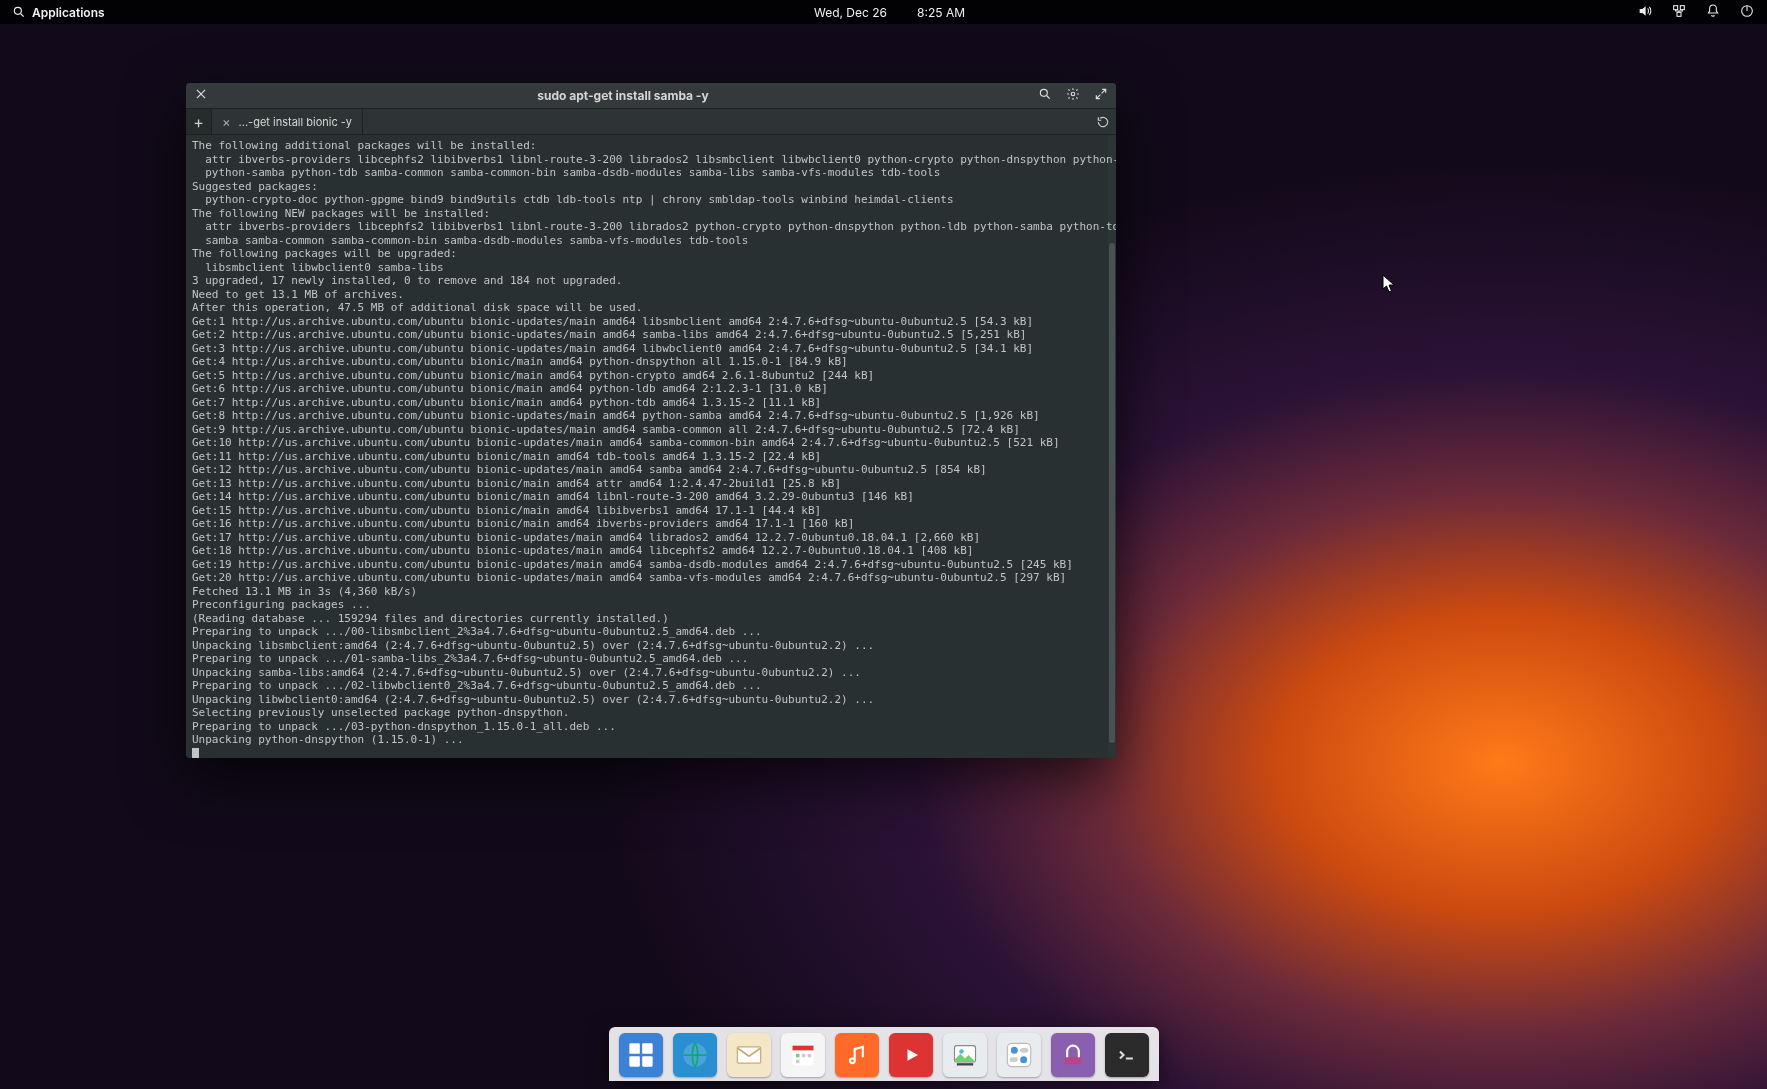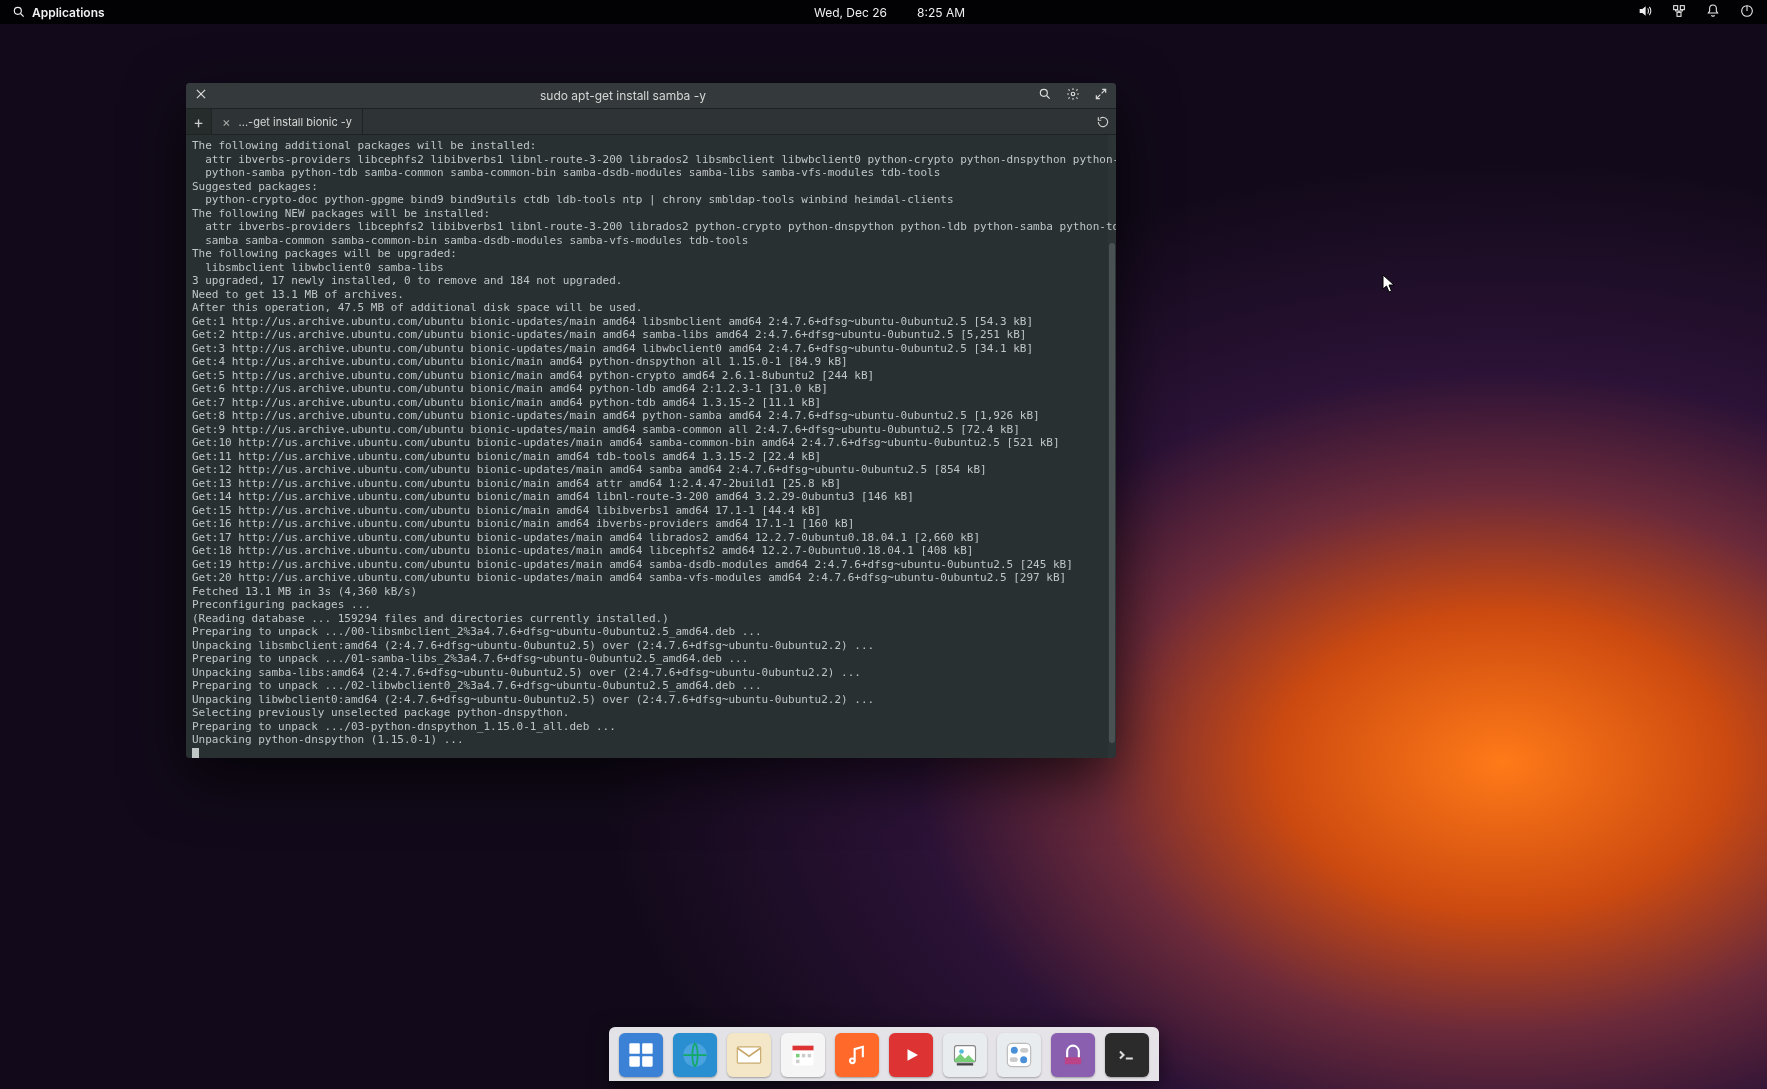--- a/index.html
+++ b/index.html
@@ -35,21 +35,21 @@
   display: flex; flex-direction: column;
   overflow: hidden;
 }
 .term-titlebar {
   height: 26px; background: #343a3b;
   display: flex; align-items: center; justify-content: space-between;
   padding: 0 8px; color: #d6d6d6; font-size: 12px;
   border-bottom: 1px solid #1e2223;
 }
 .term-titlebar .tb-left, .term-titlebar .tb-right { display: flex; align-items: center; gap: 14px; }
-.term-titlebar .tb-center { font-weight: 400; text-align: right; }
+.term-titlebar .tb-center { font-weight: 700; text-align: right; }
 .term-titlebar svg { width: 14px; height: 14px; stroke: #ddd; stroke-width: 2; fill: none; }
 .term-tabbar {
   height: 26px; background: #2e3435;
   display: flex; align-items: stretch; border-bottom: 1px solid #1e2223;
 }
 .term-tabbar .newtab {
   width: 26px; display:flex; align-items:center; justify-content:center;
   background: #262b2c; color:#ccc; font-size:16px; border-right:1px solid #1e2223;
 }
 .term-tabbar .tab {

